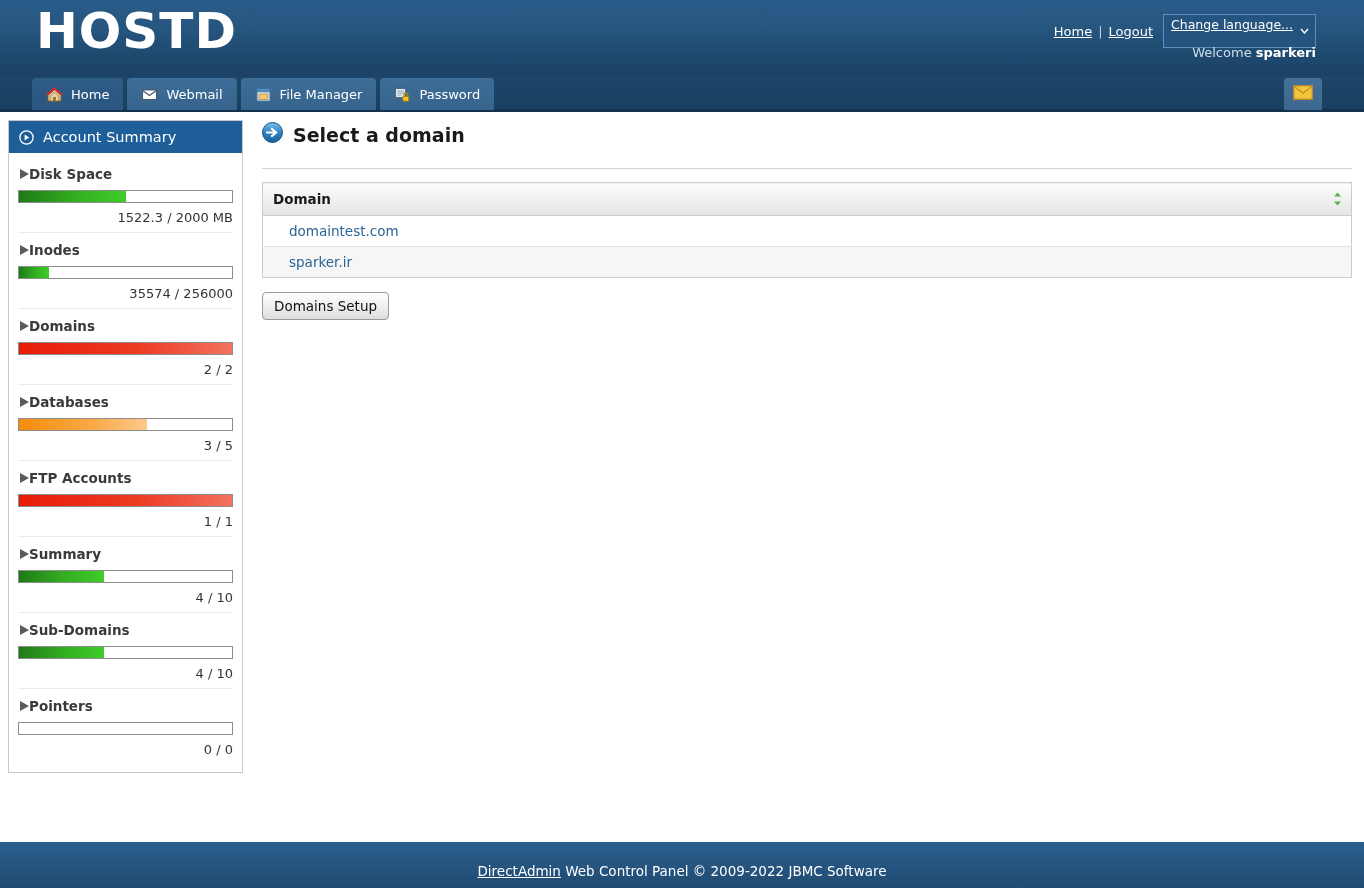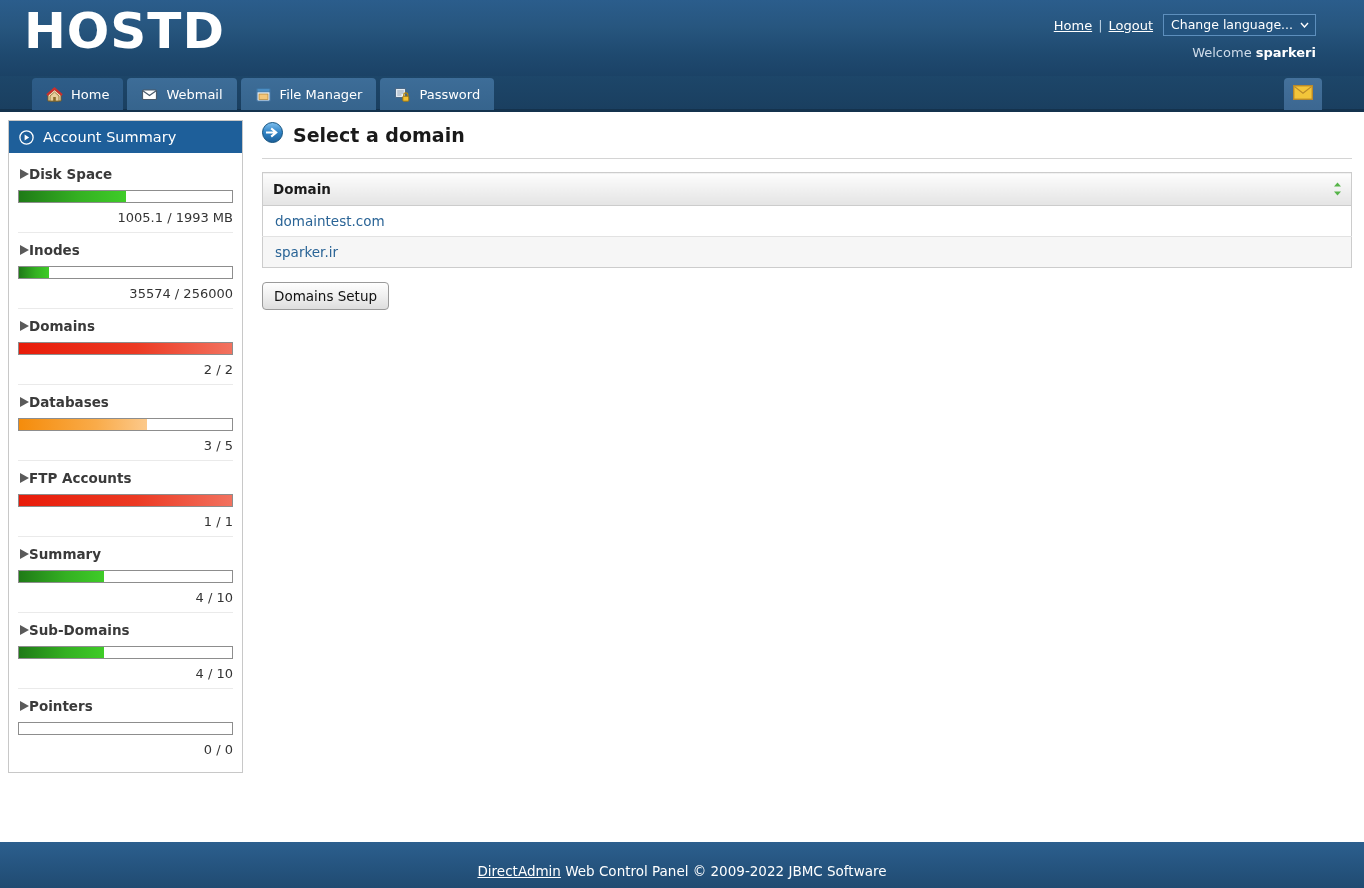--- a/index.html
+++ b/index.html
@@ -13,21 +13,21 @@
 
   
   .header {
     position: relative;
     height: 76px;
     background: linear-gradient(180deg, #2b5d8c 0%, #27567f 35%, #1f4a70 70%, #1b4266 100%);
     background-color: #23527c;
   }
   .brand {
     position: absolute;
-    left: 24px; top: 6px;
+    left: 36px; top: 6px;
     font-size: 50px;
     font-weight: bold;
     color: #ffffff;
     letter-spacing: 1px;
     font-family: "DejaVu Sans", sans-serif;
     line-height: 1;
   }
   .header-links {
     position: absolute;
     right: 48px; top: 14px;
@@ -41,25 +41,26 @@
   }
   .header-sep { margin: 0 6px; color: #b9cde0; }
   .lang-select {
     margin-left: 10px;
     background: #24547f;
     border: 1px solid #5d8fbd;
     color: #ffffff;
     font-size: 12.5px;
     font-family: "DejaVu Sans", sans-serif;
     padding: 2px 22px 2px 7px;
-    height: 22px;
+    height: 34px;
     line-height: 16px;
     position: relative;
     display: inline-block;
     white-space: nowrap;
+    text-decoration: underline;
   }
   .lang-select .chev {
     position: absolute; right: 6px; top: 50%;
     transform: translateY(-50%);
     font-size: 9px;
   }
   .welcome {
     position: absolute;
     right: 48px; top: 45px;
     font-size: 13px;
@@ -164,21 +165,21 @@
   }
 
   
   .main {
     position: absolute;
     left: 262px; top: 10px; right: 12px;
   }
   .main-title {
     display: flex; align-items: center; gap: 10px;
     font-size: 19px; font-weight: bold; color: #1a1a1a;
-    padding-bottom: 11px;
+    padding-bottom: 21px;
     border-bottom: 1px solid #d4d4d4;
   }
   .tbl {
     width: 100%;
     border-collapse: collapse;
     border: 1px solid #cccccc;
     margin-top: 13px;
     font-size: 13.5px;
   }
   .tbl thead th {
@@ -191,21 +192,21 @@
     border-bottom: 1px solid #cccccc;
     position: relative;
   }
   .sort-ico {
     position: absolute;
     right: 9px; top: 50%;
     transform: translateY(-50%);
     width: 9px; height: 14px;
   }
   .tbl tbody td {
-    padding: 7px 12px;
+    padding: 7px 26px;
     border-bottom: 1px solid #e2e2e2;
   }
   .tbl tbody tr:nth-child(even) td { background: #f6f6f6; }
   .tbl tbody tr:last-child td { border-bottom: none; }
   .tbl a { color: #2a6496; text-decoration: none; }
 
   .btn {
     margin-top: 14px;
     font-family: "DejaVu Sans", sans-serif;
     font-size: 13.5px;
@@ -327,21 +328,21 @@
     </div>
     <div class="side-body" id="stats-container">
         <div class="stat">
           <div class="stat-title">
             <span class="tri"></span>
             <span>Disk Space</span>
           </div>
           <div class="bar">
             <div class="bar-fill fill-green" style="width: 50.3%;"></div>
           </div>
-          <div class="stat-val">1005.1 / 1993 MB</div>
+          <div class="stat-val">1522.3 / 2000 MB</div>
         </div>
         <div class="stat">
           <div class="stat-title">
             <span class="tri"></span>
             <span>Inodes</span>
           </div>
           <div class="bar">
             <div class="bar-fill fill-green" style="width: 13.9%;"></div>
           </div>
           <div class="stat-val">35574 / 256000</div>

